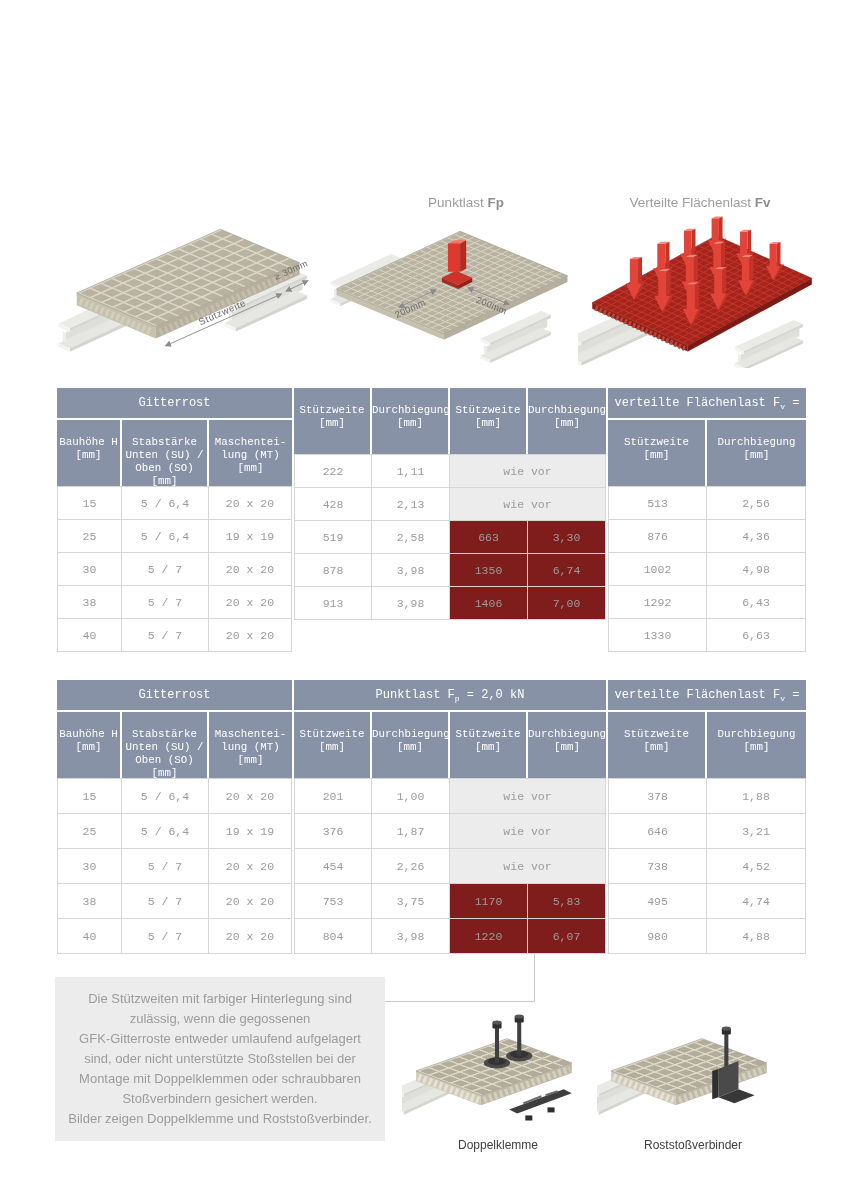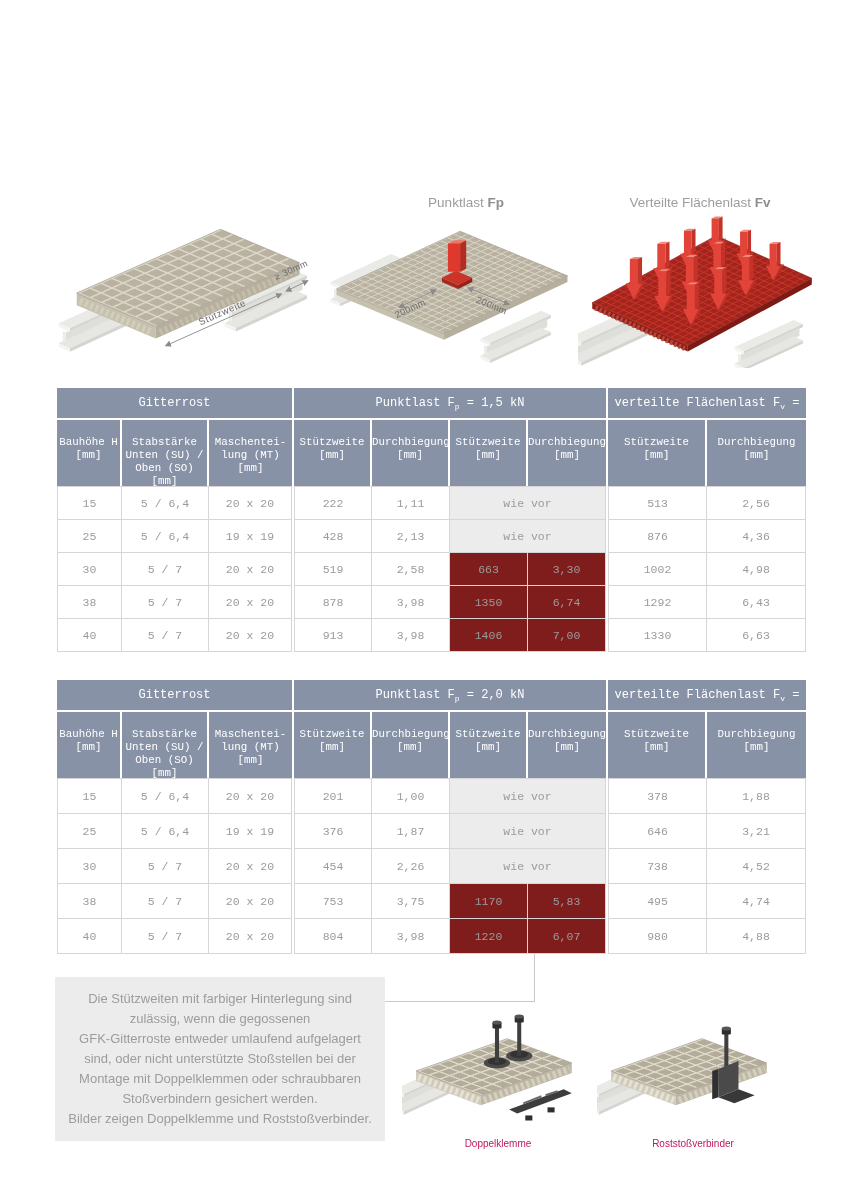--- a/index.html
+++ b/index.html
@@ -4,21 +4,21 @@
 <style>
   html,body{margin:0;padding:0;background:#fff;}
   body{font-family:"Liberation Sans",sans-serif;}
   #page{position:relative;width:848px;height:1200px;background:#fff;overflow:hidden;}
   svg text{font-family:"Liberation Sans",sans-serif;}
 
   .title{position:absolute;left:49px;top:106px;font-size:17px;letter-spacing:3.2px;color:#3e5266;}
 
   .figlabel{position:absolute;top:195px;height:18px;font-size:13.5px;color:#9d9d9d;text-align:center;}
   .figlabel b{color:#8f8f8f;}
-  .botlabel{position:absolute;top:1138px;font-size:10px;color:#be185d;text-align:center;}
+  .botlabel{position:absolute;top:1138px;font-size:12px;color:#404040;text-align:center;}
 
   .fig{position:absolute;}
 
   
   .ltable{position:absolute;left:57px;display:flex;gap:2px;font-family:Liberation Mono, monospace;}
   .gw-a{width:235px;}.gw-b{width:312px;}.gw-c{width:198px;}
   .gt{height:30px;line-height:30px;background:#8892a7;color:#fff;font-size:12px;text-align:center;border-bottom:2px solid #fff;}
   .gt sub{font-size:8px;}
   .gt sup{font-size:8px;}
   .sh{background:#fff;}
@@ -174,21 +174,20 @@
           <div class="d">20 x 20</div>
         <div class="d cl">38</div>
           <div class="d">5 / 7</div>
           <div class="d">20 x 20</div>
         <div class="d cl">40</div>
           <div class="d">5 / 7</div>
           <div class="d">20 x 20</div>
       </div>
     </div>
     <div class="gw-b">
-      <div class="gt"><span>Punktlast F</span><sub>p</sub><span> = 1,5 kN</span></div>
       <div class="sh g4">
         <div class="c">
             <div>Stützweite</div>
             <div>[mm]</div>
           </div>
         <div class="c">
             <div>Durchbiegung</div>
             <div>[mm]</div>
           </div>
         <div class="c">

